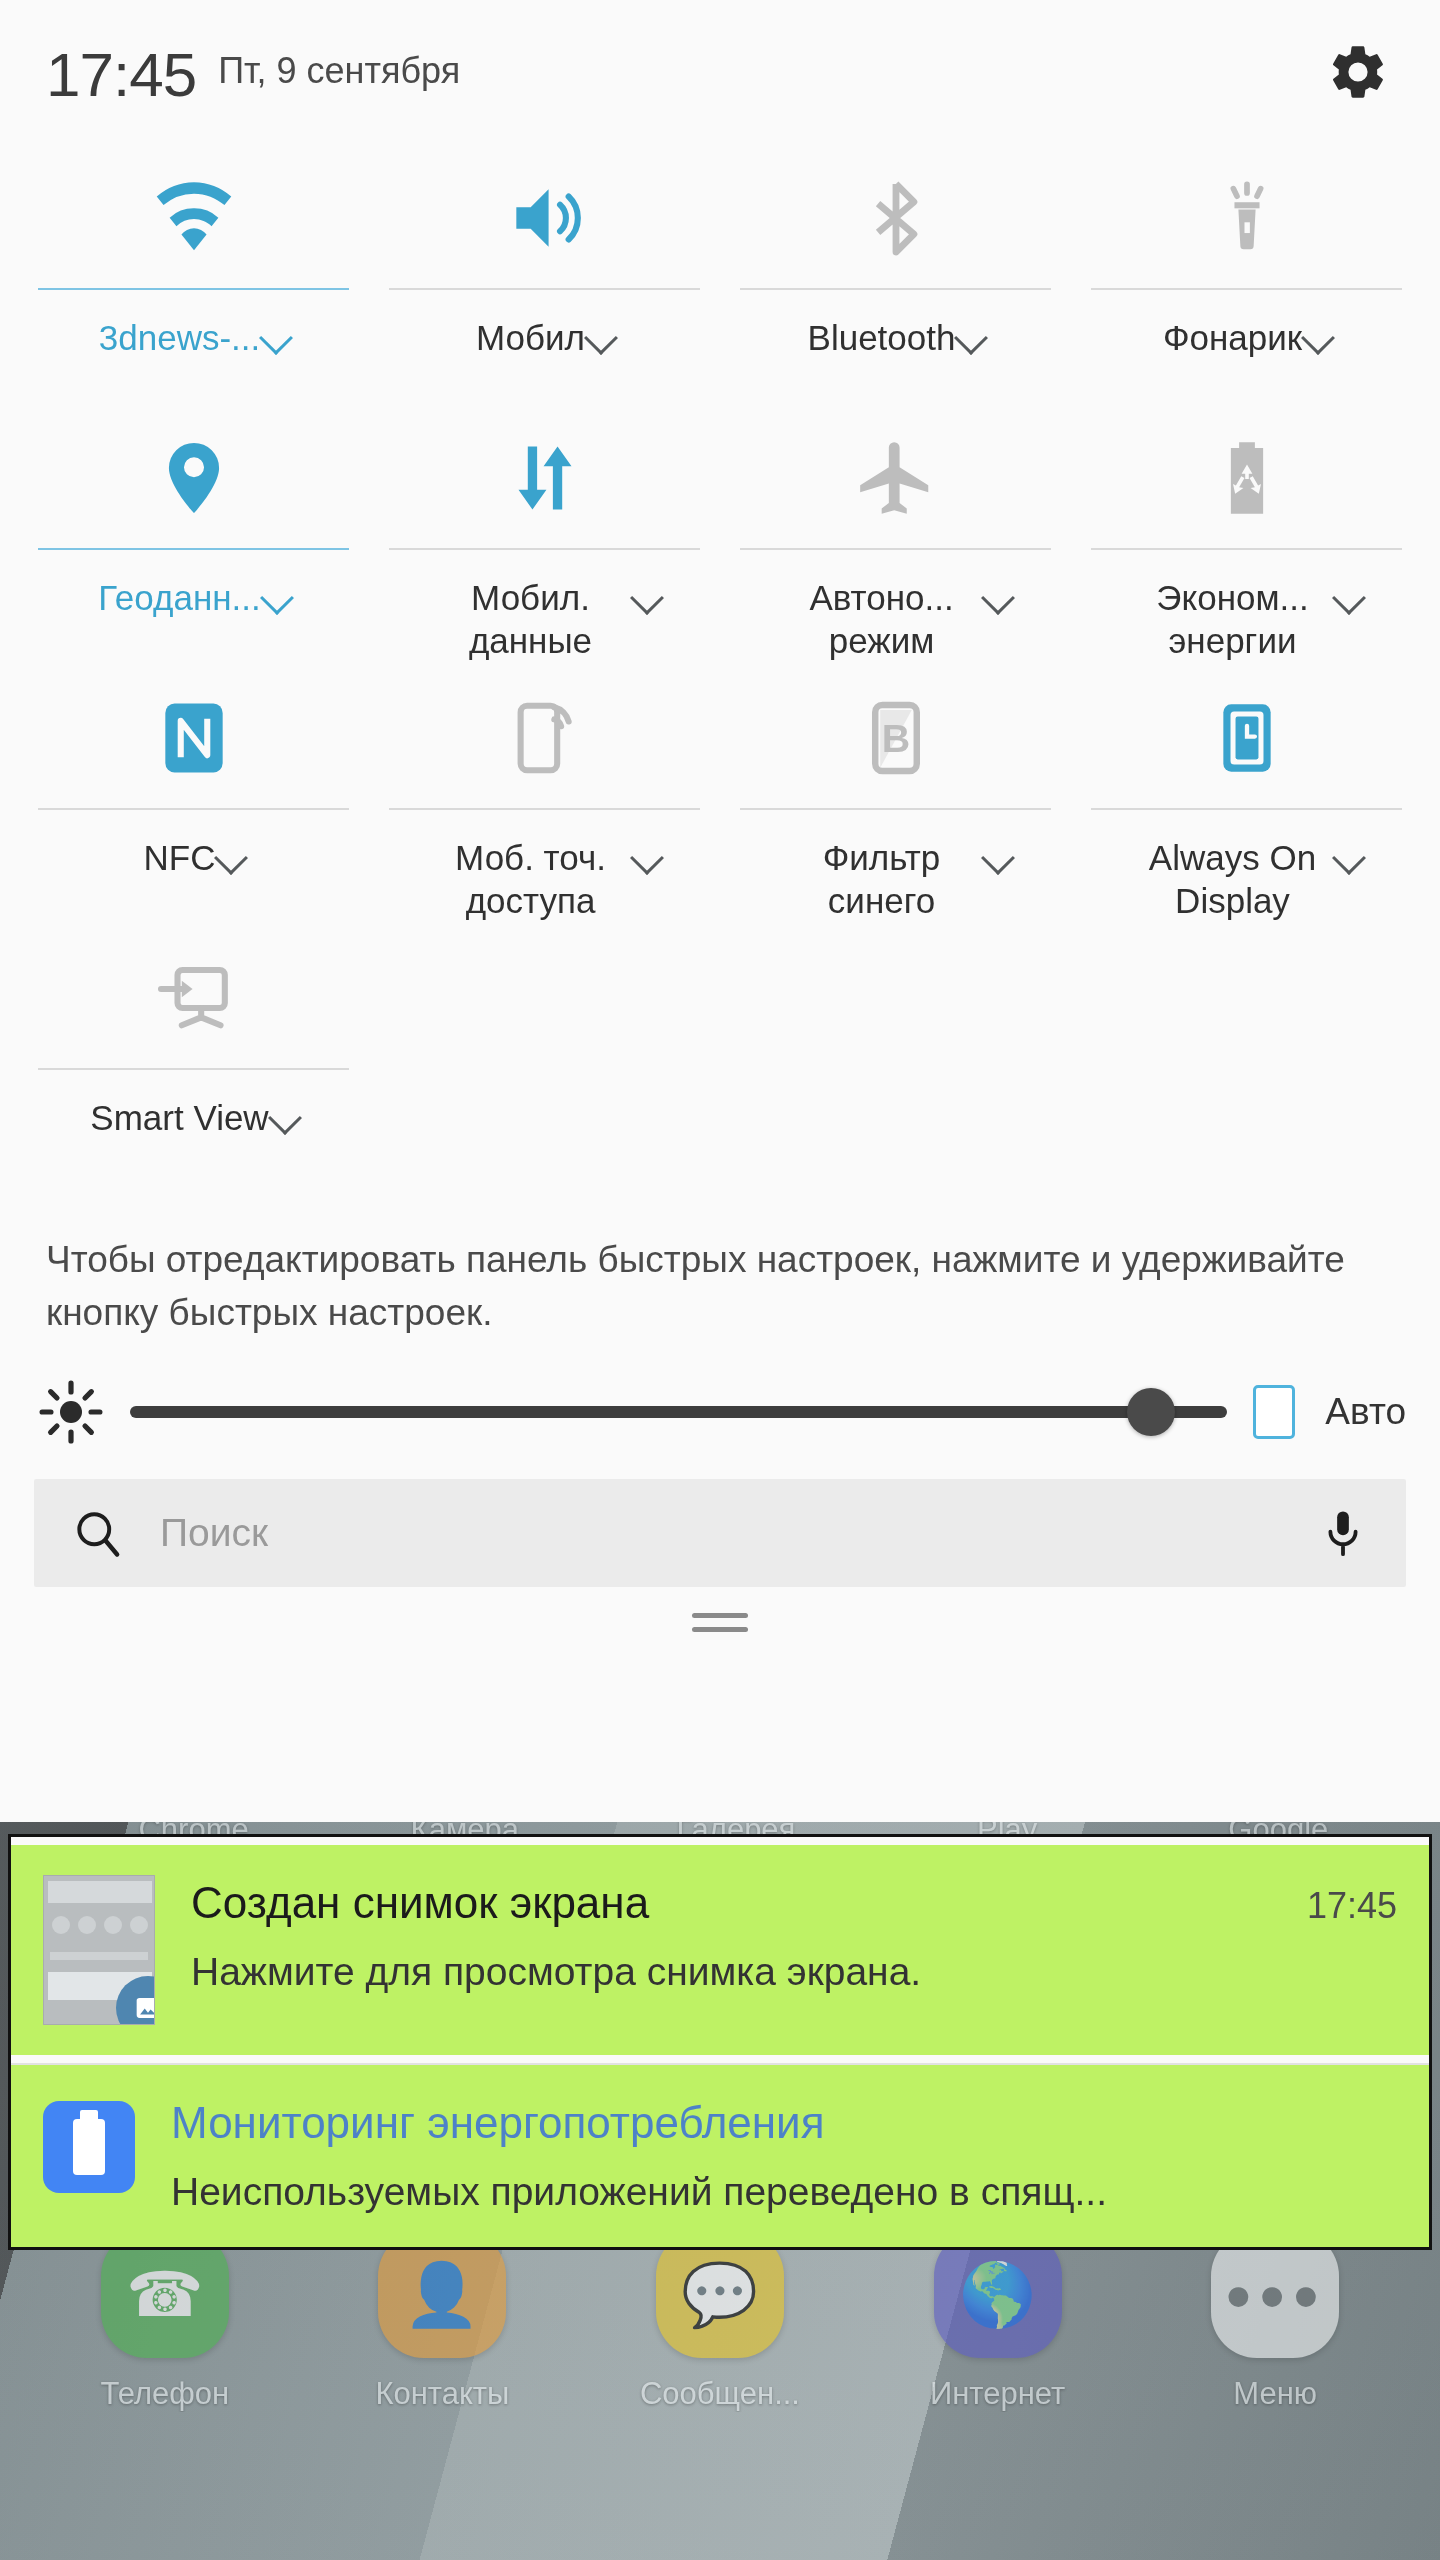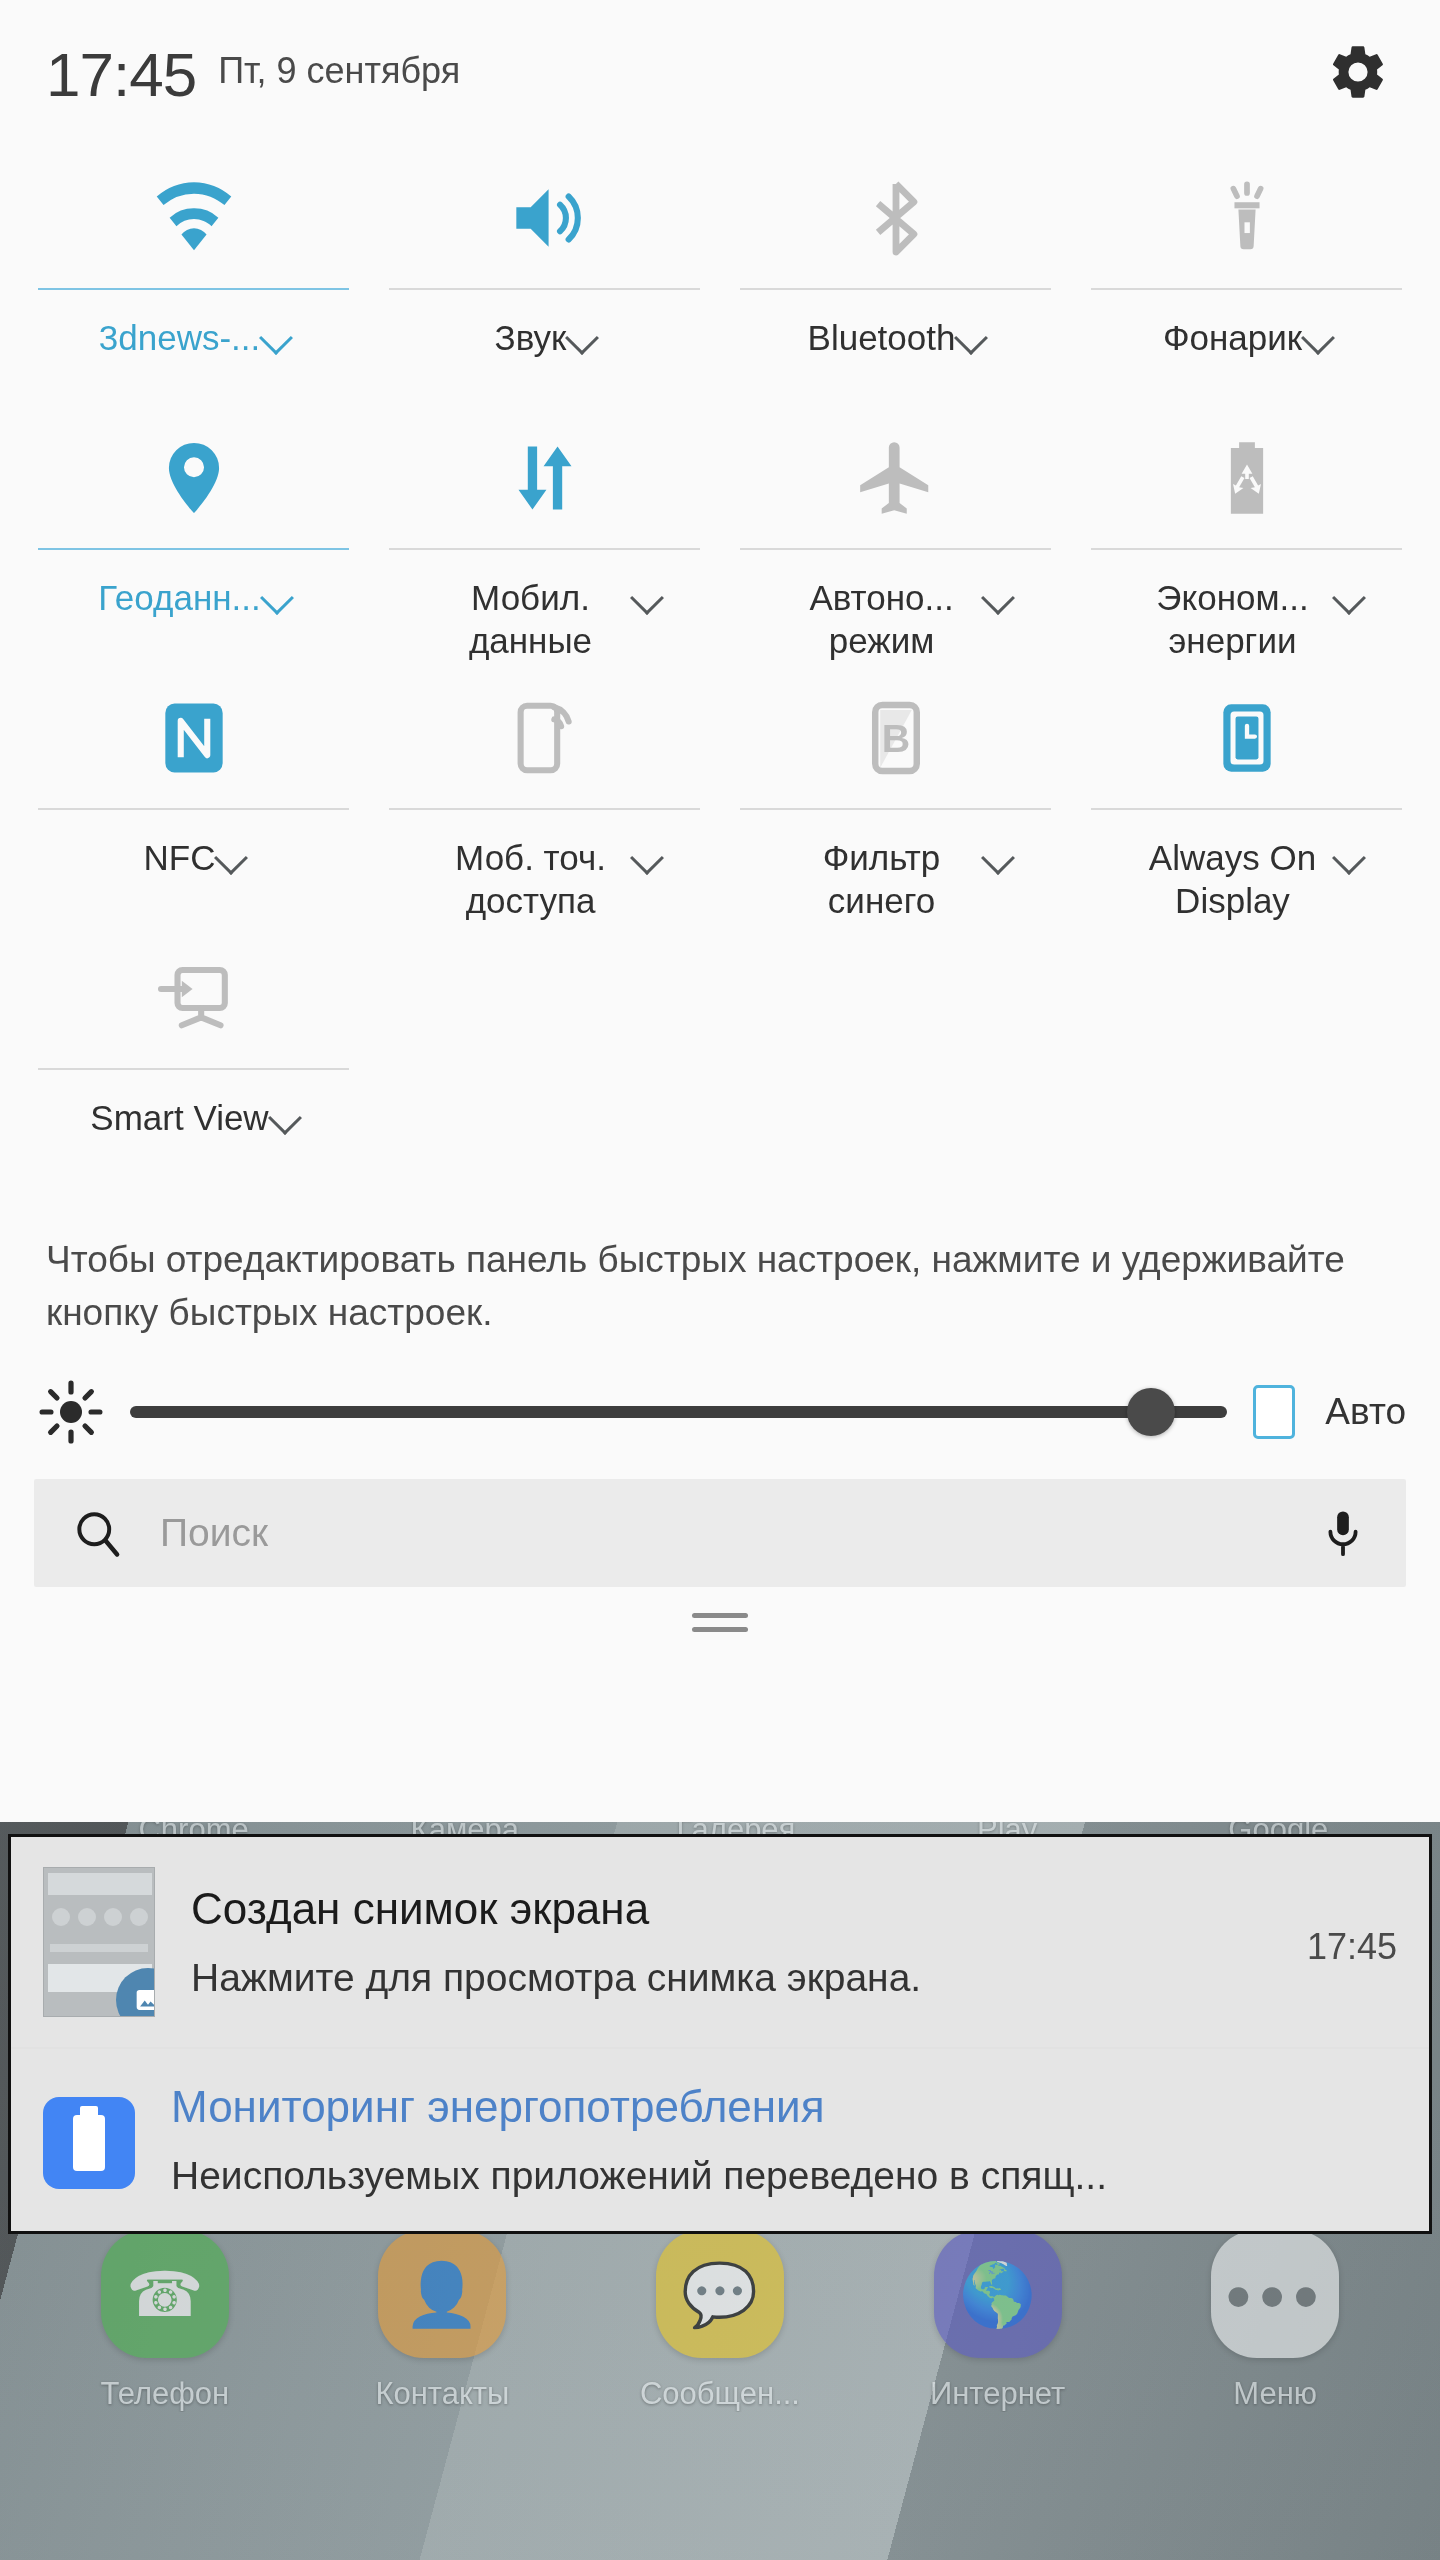--- a/index.html
+++ b/index.html
@@ -243,24 +243,25 @@
     position: absolute;
     top: 1834px;
     left: 8px;
     width: 1424px;
     z-index: 10;
     border: 3px solid #111;
     background: #fafafa;
   }
   .notif {
     display: flex;
-    align-items: center;
+    align-items: flex-start;
     padding: 30px 32px 30px 32px;
-    background: #e5e5e5;
+    background: #bef264;
     position: relative;
+    margin-top: 8px;
   }
   .notif + .notif { border-top: 2px solid #e2e2e2; }
 
   .notif-thumb {
     width: 112px; height: 150px;
     flex: 0 0 auto;
     position: relative;
     background: #b9bdbf;
     border: 1px solid #a8acae;
     overflow: hidden;
@@ -412,21 +413,21 @@
 
       <div class="tile">
         <div class="tile-icon-wrap">
           <svg width="86" height="86" viewBox="0 0 24 24">
             <path fill="#3aa3cd" d="M4 9v6h4l5 5V4L8 9H4z"></path>
             <path fill="none" stroke="#3aa3cd" stroke-width="1.7" stroke-linecap="round" d="M16.2 8.3a5 5 0 0 1 0 7.4M18.6 6a8.3 8.3 0 0 1 0 12"></path>
           </svg>
         </div>
         <div class="tile-rule"></div>
         <div class="tile-label-row">
-          <span class="tile-label">Звук</span>
+          <span class="tile-label">Мобил</span>
           <i class="chev"></i>
         </div>
       </div>
 
       <div class="tile">
         <div class="tile-icon-wrap">
           <svg width="86" height="86" viewBox="0 0 24 24">
             <path fill="none" stroke="#bdbdbd" stroke-width="1.9" stroke-linejoin="round" d="M12 2.5v19l5-5-10-8.5M12 2.5l5 5-10 8.5"></path>
           </svg>
         </div>

